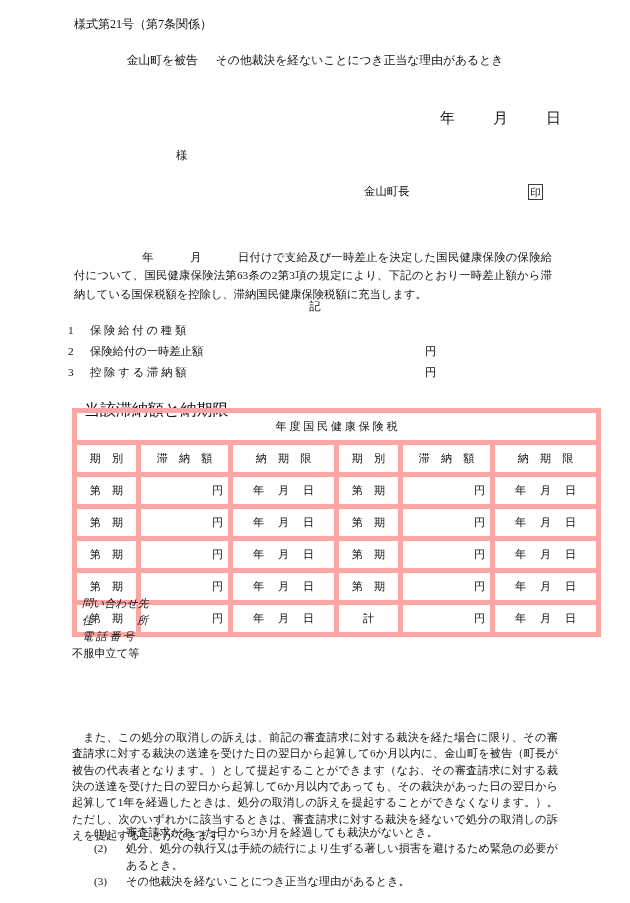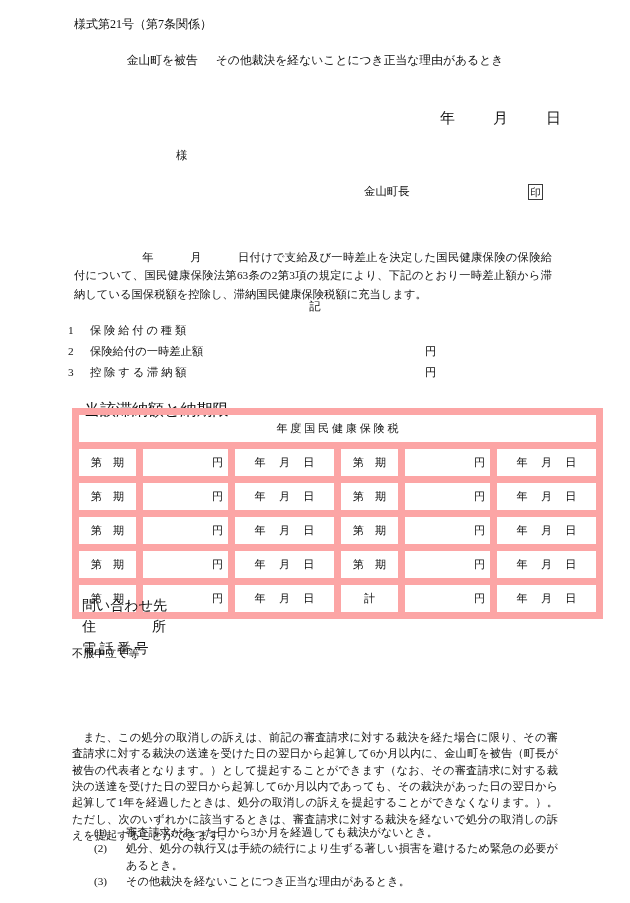--- a/index.html
+++ b/index.html
@@ -116,21 +116,21 @@
   
   table.tax-table {
     position: absolute;
     left: 72px; top: 408px;
     width: 478px;
     border-collapse: collapse;
     font-size: 11.1px;
     table-layout: fixed;
   }
   table.tax-table td {
-    border: 7px solid #fca5a5;
+    border: 5px solid #fca5a5;
     height: 27px;
     padding: 0 5px;
     vertical-align: middle;
     white-space: nowrap;
   }
   td.hdr-span {
     text-align: center;
     height: 25px;
   }
   td.c-term   { text-align: center; }
@@ -142,22 +142,23 @@
     justify-content: space-around;
     align-items: center;
     padding: 0 8px;
   }
   .hdr-term, .hdr-amt, .hdr-due { text-align: center; }
 
   
   .contact {
     position: absolute;
     left: 82px; top: 595px;
-    font-size: 14px;
+    font-size: 11px;
     line-height: 1.52;
+    font-style: italic;
   }
   .contact div { white-space: nowrap; }
 
   
   .appeal-title {
     left: 72px; top: 648px;
     font-size: 11.2px;
   }
   .appeal-p {
     position: absolute;
@@ -238,20 +239,28 @@
       <col style="width:92px">
       <col style="width:106px">
       <col style="width:64px">
       <col style="width:92px">
       <col style="width:106px">
     </colgroup>
     <tbody>
       <tr>
         <td class="hdr-span" colspan="6">年 度 国 民 健 康 保 険 税</td>
       </tr>
+      <tr>
+        <td class="hdr-term">期　別</td>
+        <td class="hdr-amt">滞　納　額</td>
+        <td class="hdr-due">納　期　限</td>
+        <td class="hdr-term">期　別</td>
+        <td class="hdr-amt">滞　納　額</td>
+        <td class="hdr-due">納　期　限</td>
+      </tr>
 
       <tr>
         <td class="c-term">第　期</td>
         <td class="c-amount">円</td>
         <td class="c-due">
           <div class="due-wrap">
             <span>年</span>
             <span>月</span>
             <span>日</span>
           </div>

